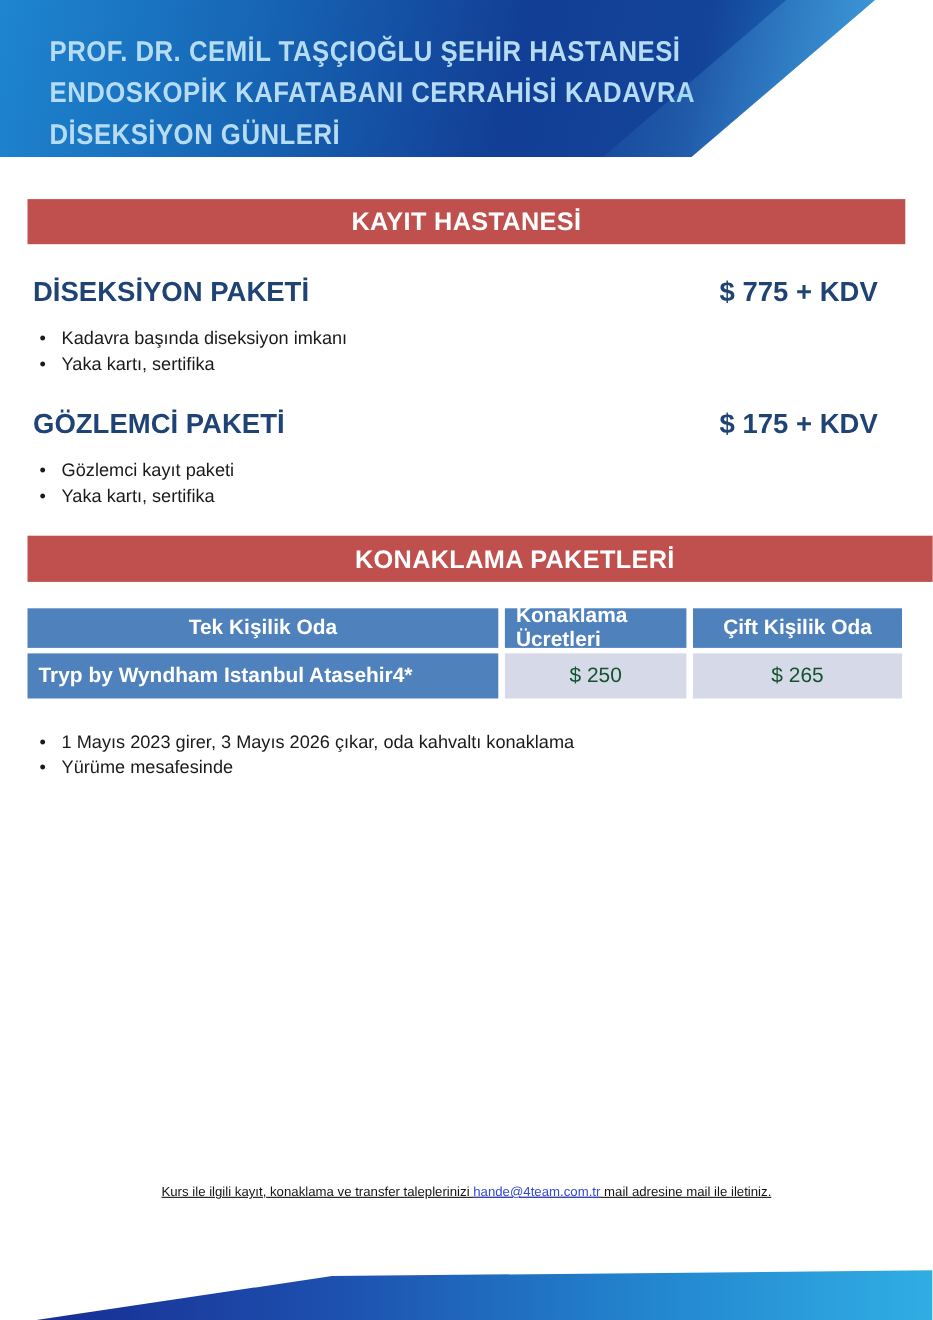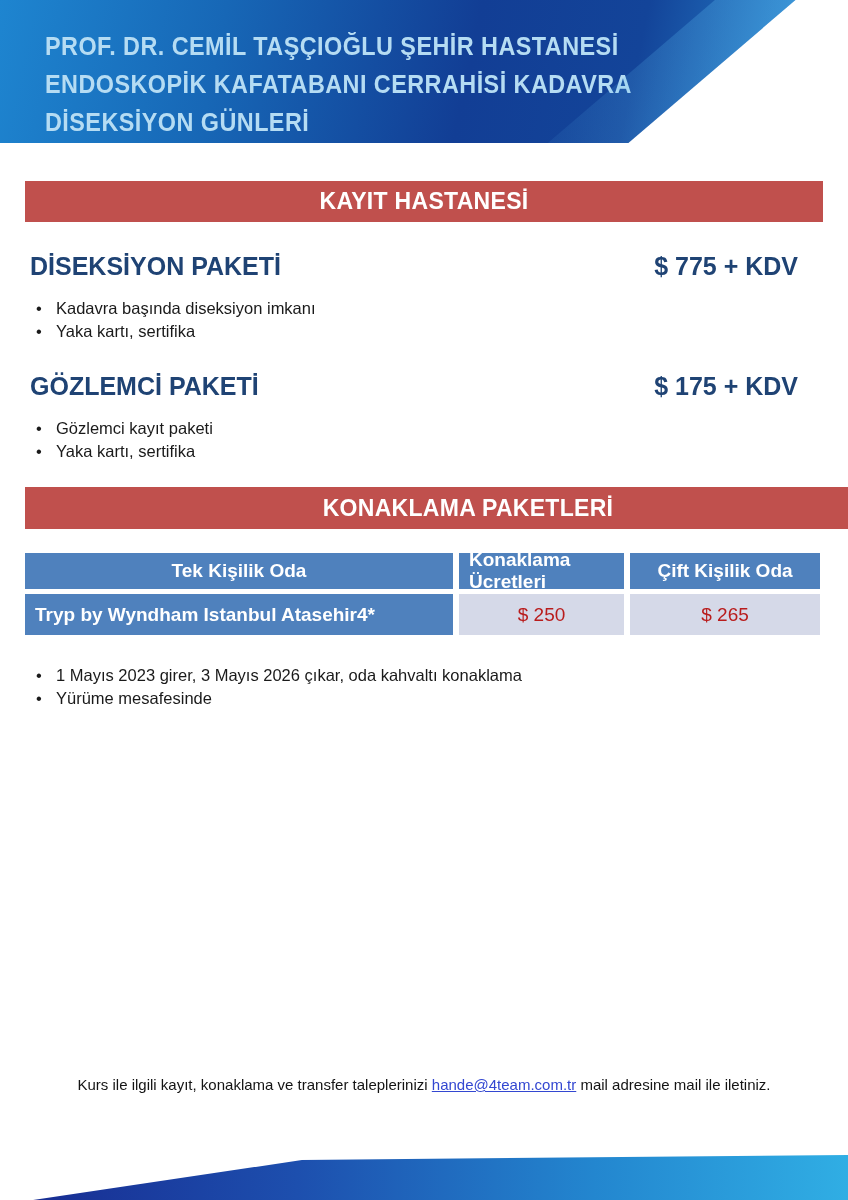--- a/index.html
+++ b/index.html
@@ -47,25 +47,25 @@
   .bullet::before{content:"\2022";width:20px;flex:0 0 20px;color:#1a1a1a;}
   
   .lodging-table{
     position:absolute;top:553px;left:25px;
     display:grid;grid-template-columns:428px 165px 190px;grid-template-rows:36px 41px;
     column-gap:6px;row-gap:5px;font-size:19px;
   }
   .th,.td-name{background:#4F81BD;color:#ffffff;font-weight:bold;display:flex;align-items:center;}
   .th.left,.td-name{padding-left:10px;}
   .th.center{justify-content:center;}
-  .td{background:#D5D9E8;color:#b91c1c;display:flex;align-items:center;justify-content:center;}
+  .td{background:#D5D9E8;color:#14532d;display:flex;align-items:center;justify-content:center;}
   
   .footer{
     position:absolute;top:1076px;left:0;width:848px;text-align:center;
-    color:#141414;font-size:15px;
+    color:#141414;font-size:12px;text-decoration:underline;
   }
   .footer .link{color:#3347D1;text-decoration:underline;cursor:pointer;}
   
   .wedge{
     position:absolute;top:1153px;left:0;width:848px;height:47px;
     background:linear-gradient(90deg,#17298F 0%,#1D4FAE 35%,#2386CF 70%,#30AEE4 100%);
     clip-path:polygon(3.9% 100%,35.6% 15%,100% 4%,100% 100%);
   }
 </style>
 </head>

